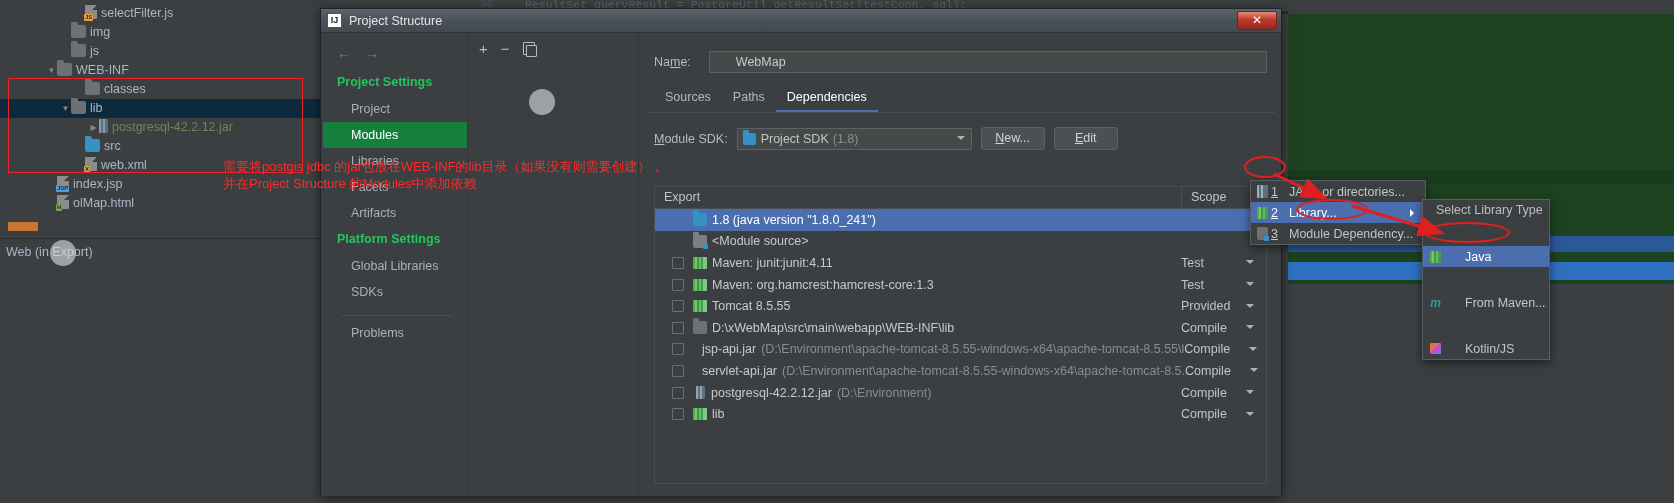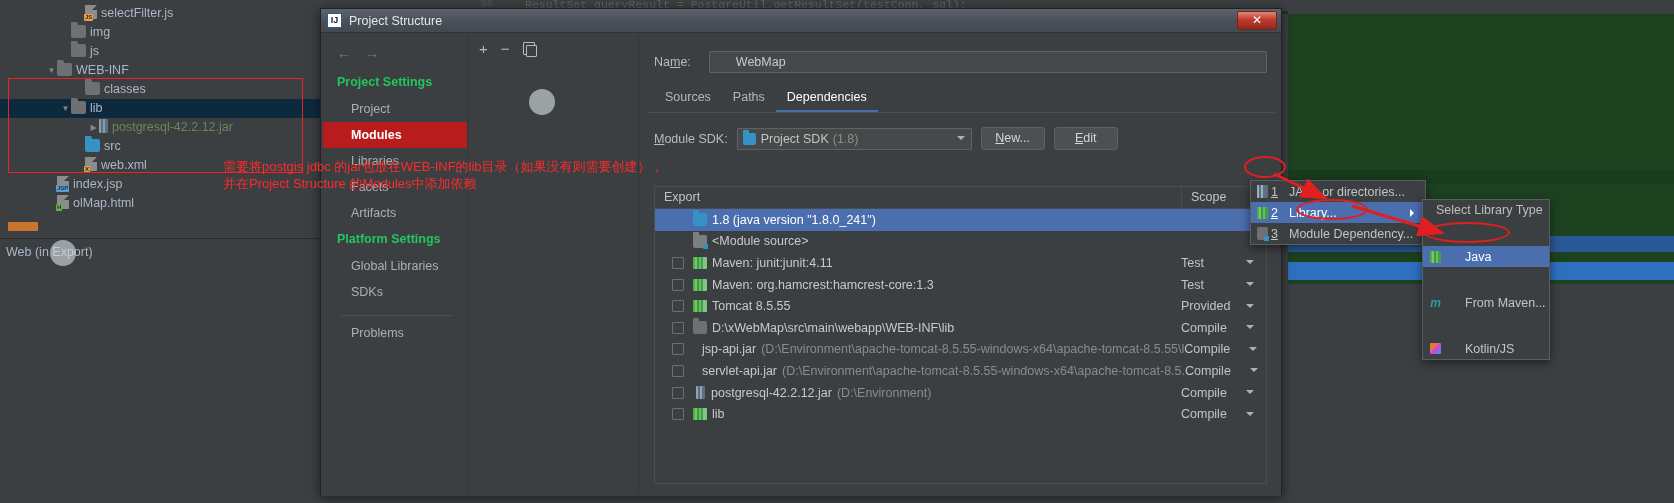--- a/index.html
+++ b/index.html
@@ -126,21 +126,21 @@
     position:absolute; left:2px; top:2px; width:145px; height:459px;
     background:#3c3f41; border-right:1px solid #323639;
   }
   .nav-arrows { padding:10px 0 8px 14px; color:#7b7f82; font-size:14px; letter-spacing:14px; }
   .grp-title {
     padding:6px 0 7px 14px; font-size:12.5px; font-weight:bold; color:#22c55e;
   }
   .nav-item {
     height:26px; line-height:26px; padding-left:28px; font-size:12.5px; color:#a9b0b6;
   }
-  .nav-item.active { background:#b91c1c; color:#ffffff;font-weight:bold; }
+  .nav-item.active { background:#15803d; color:#ffffff; }
   .nav-sep { margin:10px 14px 4px 18px; height:1px; background:#4a4e51; }
 
   
   .modcol {
     position:absolute; left:148px; top:2px; width:170px; height:459px; background:#3c3f41;
     border-right:1px solid #323639;
   }
   .modtoolbar { height:26px; display:flex; align-items:center; padding-left:10px; gap:13px; color:#b5b5b5; }
   .tb-ic { font-size:15px; line-height:15px; cursor:default; color:#b9b9b9; }
   .tb-copy { width:12px; height:13px; border:1.4px solid #b9b9b9; position:relative; border-radius:1px; }

